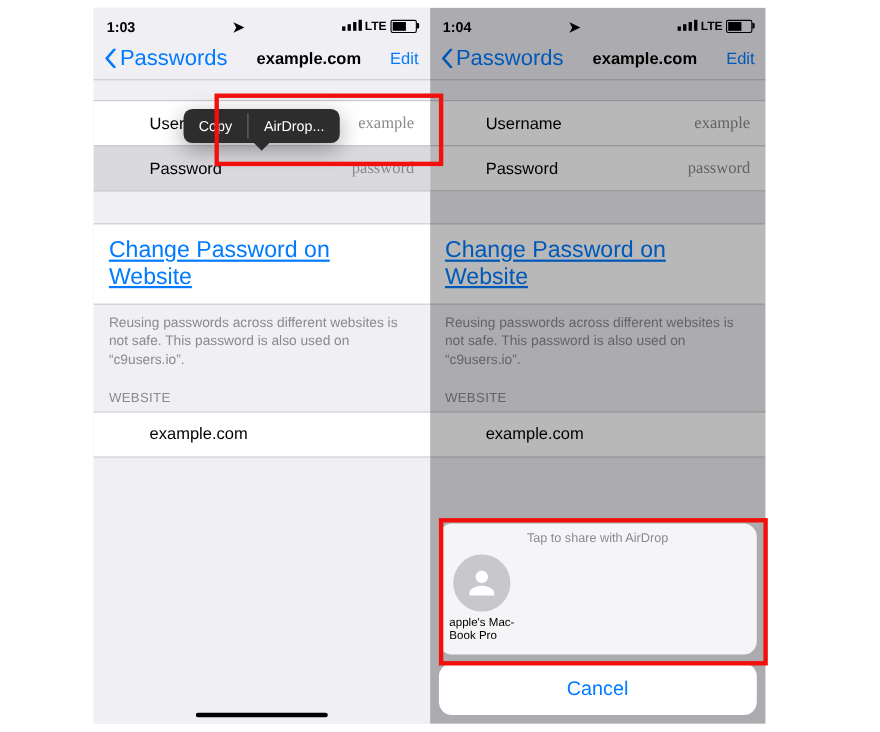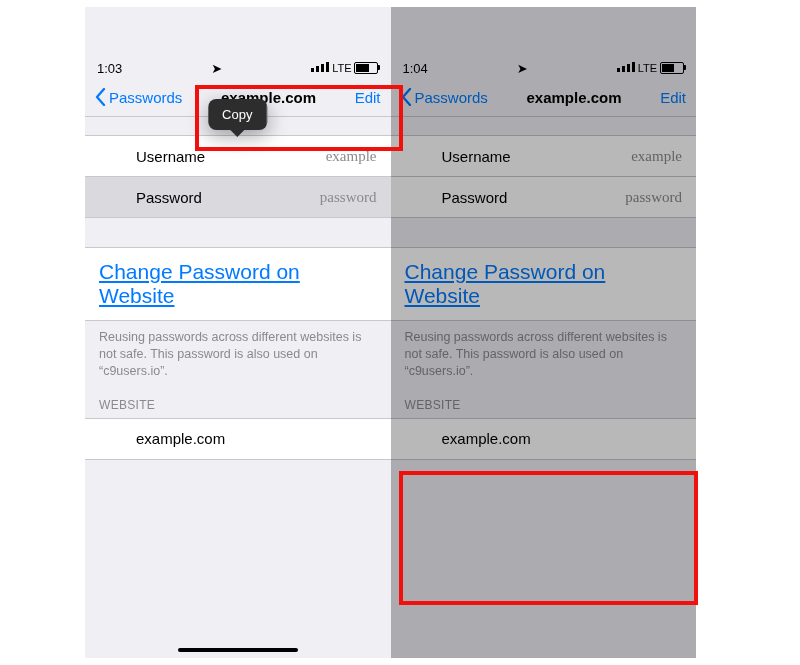--- a/index.html
+++ b/index.html
@@ -36,23 +36,22 @@
     overflow:hidden;
   }
   
   .status{
     height:20px;
     padding:7px 12px 0 12px;
     display:flex;
     justify-content:space-between;
     align-items:center;
     font-size:13px;
-    font-weight:400;
+    font-weight:700;
     background:var(--ios-bg);
-    margin-top:44px;
   }
   .status .right{display:flex;align-items:flex-start;gap:3px;}
   .sig-dots{display:flex;gap:2px;align-items:flex-end;}
   .sig-dots span{width:3px;background:#000;display:inline-block;}
   .sig-dots span:nth-child(1){height:4px;}
   .sig-dots span:nth-child(2){height:6px;}
   .sig-dots span:nth-child(3){height:8px;}
   .sig-dots span:nth-child(4){height:10px;}
   .batt{width:22px;height:10px;border:1px solid #000;border-radius:2px;position:relative;}
   .batt::after{content:"";position:absolute;right:-3px;top:2px;width:2px;height:5px;background:#000;border-radius:0 1px 1px 0;}
@@ -62,21 +61,21 @@
   
   .nav{
     height:38px;
     display:flex;
     align-items:center;
     justify-content:space-between;
     padding:0 10px;
     border-bottom:1px solid var(--divider);
     background:var(--ios-bg);
   }
-  .nav .back{color:var(--ios-blue);display:flex;align-items:center;font-size:15px;}
+  .nav .back{color:var(--ios-blue);display:flex;align-items:center;font-size:20px;}
   .nav .back svg{width:11px;height:18px;margin-right:3px;}
   .nav .title{font-weight:600;font-size:15px;}
   .nav .edit{color:var(--ios-blue);font-size:15px;}
 
   
   .spacer{height:18px;}
   .row{
     background:var(--ios-row);
     height:40px;
     display:flex;
@@ -245,20 +244,21 @@
     <div class="link-row">Change Password on Website</div>
     <div class="caption">Reusing passwords across different websites is not safe. This password is also used on “c9users.io”.</div>
     <div class="section-head">WEBSITE</div>
     <div class="row">
       <span class="label">example.com</span>
     </div>
 
     <div class="popover">
       <div>Copy</div>
       <div class="sep"></div>
+      <div>AirDrop...</div>
     </div>
 
     <div class="home-ind"></div>
   </div>
 
   <div class="phone">
     <div class="status">
       <span>1:04</span>
       <span class="loc-arrow">➤</span>
       <span class="right">
@@ -300,18 +300,33 @@
 
     <div class="link-row">Change Password on Website</div>
     <div class="caption">Reusing passwords across different websites is not safe. This password is also used on “c9users.io”.</div>
     <div class="section-head">WEBSITE</div>
     <div class="row">
       <span class="label">example.com</span>
     </div>
 
     <div class="dim"></div>
 
+    <div class="sheet-wrap">
+      <div class="sheet">
+        <div class="head">Tap to share with AirDrop</div>
+        <div class="target">
+          <div class="avatar">
+            <svg viewBox="0 0 24 24">
+                <path d="M12 12c2.5 0 4.5-2 4.5-4.5S14.5 3 12 3 7.5 5 7.5 7.5 9.5 12 12 12zm0 2c-3.3 0-9 1.7-9 5v2h18v-2c0-3.3-5.7-5-9-5z"></path>
+              </svg>
+          </div>
+          <div class="name" style="white-space:pre-line;">apple's Mac-
+Book Pro</div>
+        </div>
+      </div>
+      <div class="cancel-btn">Cancel</div>
+    </div>
   </div>
 
 </div>
 
 <div class="hl" style="left:195px;top:85px;width:200px;height:58px;"></div>
 <div class="hl" style="left:399px;top:471px;width:291px;height:126px;"></div>
 
 </body></html>

